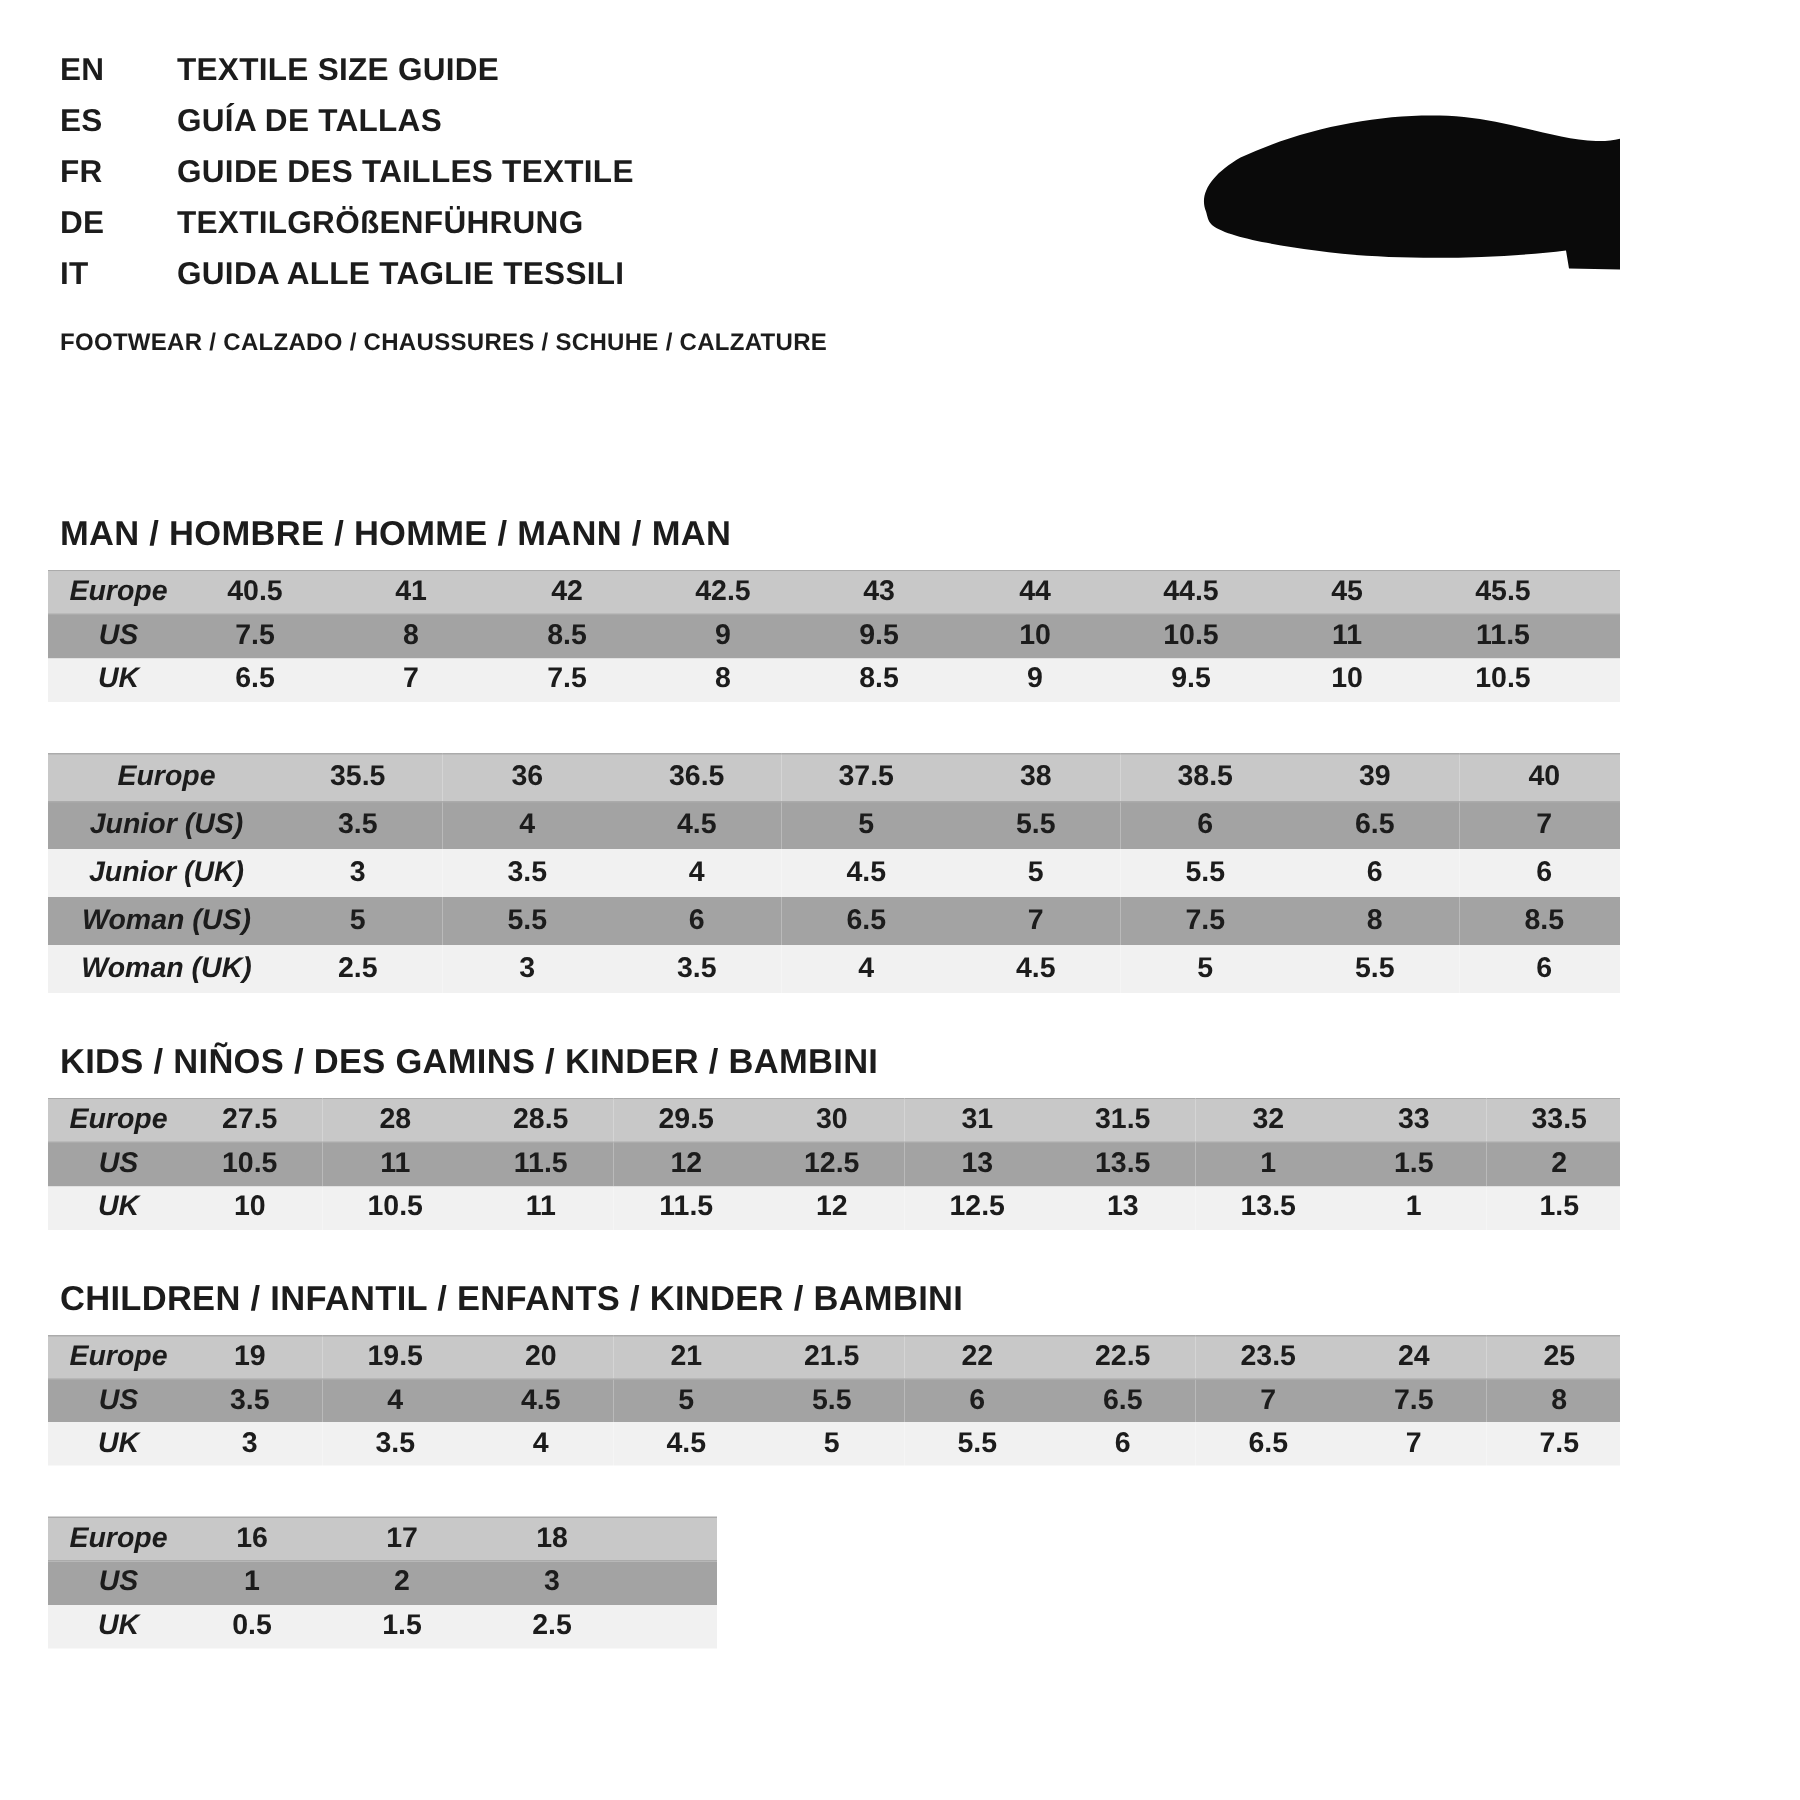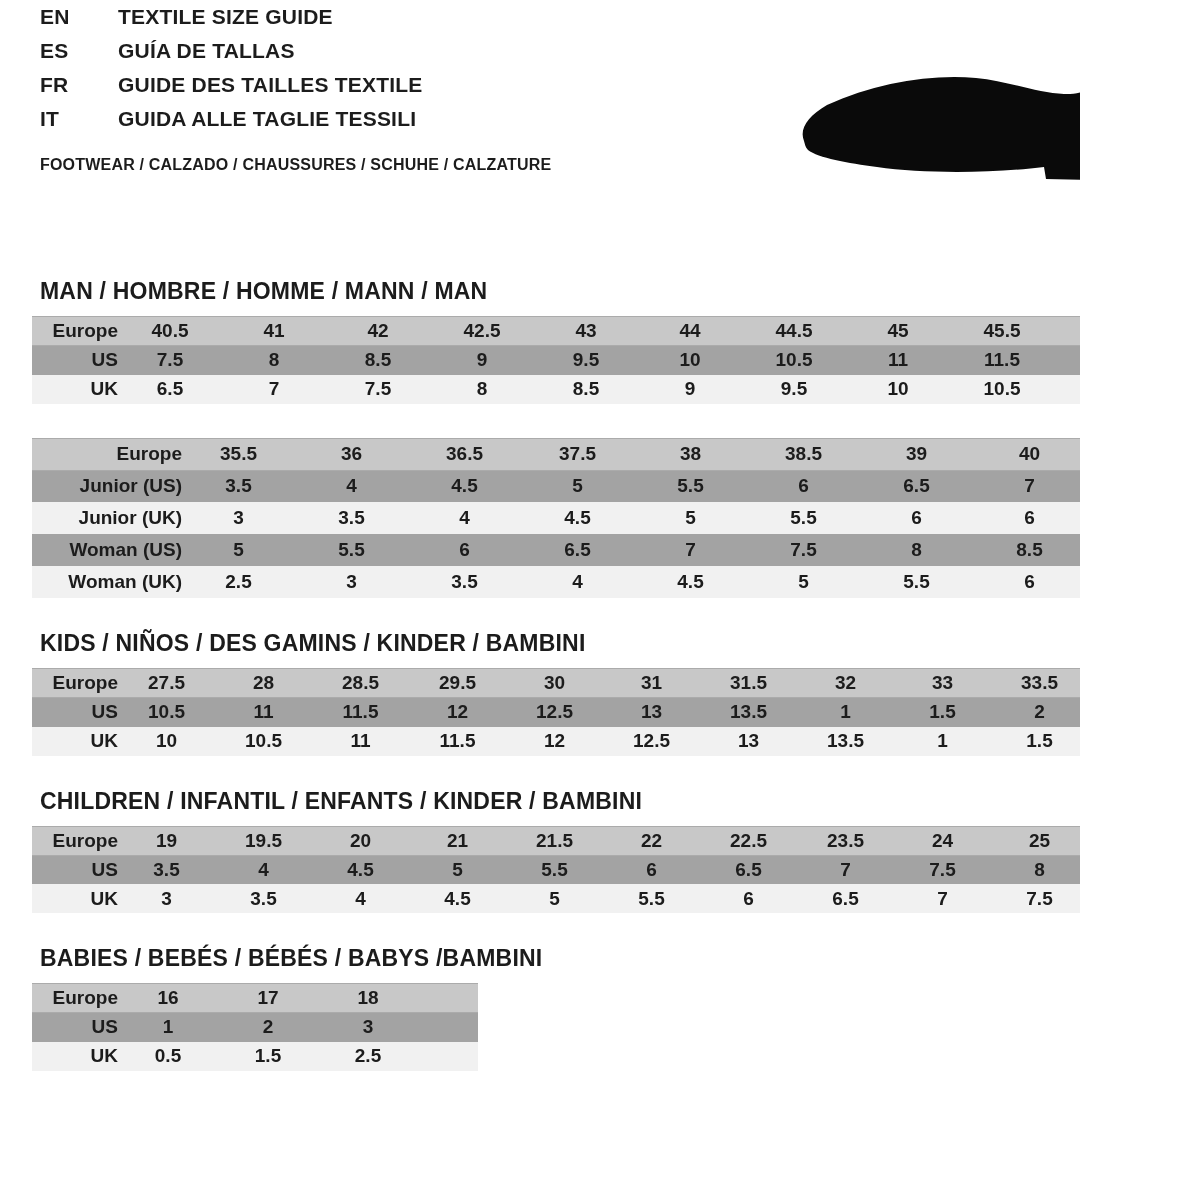--- a/index.html
+++ b/index.html
@@ -4,21 +4,21 @@
 <title>Footwear Size Guide</title>
 <style>
   * { margin:0; padding:0; box-sizing:border-box; }
   html,body { background:#fff; }
   body {
     width:1200px; height:1200px;
     font-family:"Liberation Sans", sans-serif;
     color:var(--ink,#1c1c1c);
     -webkit-font-smoothing:antialiased;
   }
-  .page { position:relative; width:1080px; height:1200px; overflow:hidden; background:#fff; }
+  .page { position:relative; width:1080px; height:1200px; overflow:hidden; padding-top:30px; background:#fff; }
 
   
   .langs { padding-left:40px; }
   .lang-row { display:flex; align-items:center; height:34px; font-size:21px; font-weight:700; letter-spacing:0.2px; }
   .lang-code { width:78px; flex:0 0 78px; }
 
   .category-line { margin:20px 0 0 40px; height:28px; font-size:16px; font-weight:700; letter-spacing:0.2px; }
 
   .shoe { position:absolute; left:780px; top:40px; width:420px; height:200px; }
 
@@ -27,21 +27,21 @@
   .size-section + .size-section { margin-top:34px; }
   .section-title { font-size:23px; line-height:22px; font-weight:700; letter-spacing:0.2px; margin:0 0 14px 8px; }
 
   table.size-table { border-collapse:collapse; table-layout:fixed; width:1146px; }
   .size-table col.col-label { width:86px; }
   .size-table col.col-val { width:104px; }
   .size-table tr { height:29px; background:#a3a3a3; }
   .size-table tr.hdr-row { background:var(--hdr-bg,#c8c8c8); border-top:1px solid #ababab; border-bottom:1px solid #ababab; }
   .size-table tr:not(.hdr-row):nth-child(odd) { background:var(--alt-bg,#f1f1f1); }
   .size-table td { font-size:19px; font-weight:700; text-align:center; padding:0; }
-  .size-table td.lbl { text-align:right; padding-left:8px; }
+  .size-table td.lbl { text-align:center; padding-left:8px;font-style:italic; }
 
   
   .sec-junior-woman tr { height:32px; }
   .sec-junior-woman col.col-label { width:150px; }
   .sec-junior-woman col.col-val { width:113px; }
   .sec-kids col.col-val, .sec-children col.col-val { width:97px; }
   .sec-babies table.size-table { width:446px; }
   .sec-babies col.col-val { width:100px; }
 </style>
 </head>
@@ -54,20 +54,24 @@
         <span class="lang-code">EN</span>
         <span class="lang-label">TEXTILE SIZE GUIDE</span>
       </div>
       <div class="lang-row">
         <span class="lang-code">ES</span>
         <span class="lang-label">GUÍA DE TALLAS</span>
       </div>
       <div class="lang-row">
         <span class="lang-code">FR</span>
         <span class="lang-label">GUIDE DES TAILLES TEXTILE</span>
+      </div>
+      <div class="lang-row">
+        <span class="lang-code">DE</span>
+        <span class="lang-label">TEXTILGRÖßENFÜHRUNG</span>
       </div>
       <div class="lang-row">
         <span class="lang-code">IT</span>
         <span class="lang-label">GUIDA ALLE TAGLIE TESSILI</span>
       </div>
     </div>
 
   <div class="category-line">FOOTWEAR / CALZADO / CHAUSSURES / SCHUHE / CALZATURE</div>
 
   <svg class="shoe" viewBox="0 0 420 200" aria-hidden="true">
@@ -351,21 +355,20 @@
               <td class="val">6</td>
               <td class="val">6.5</td>
               <td class="val">7</td>
               <td class="val">7.5</td>
               <td class="filler"></td>
             </tr>
           </tbody>
         </table>
       </section>
       <section class="size-section sec-babies">
-        <h2 class="section-title">BABIES / BEBÉS / BÉBÉS / BABYS /BAMBINI</h2>
         <table class="size-table">
           <colgroup>
             <col class="col-label">
             <col class="col-val">
             <col class="col-val">
             <col class="col-val">
             <col>
           </colgroup>
           <tbody>
             <tr class="hdr-row">

